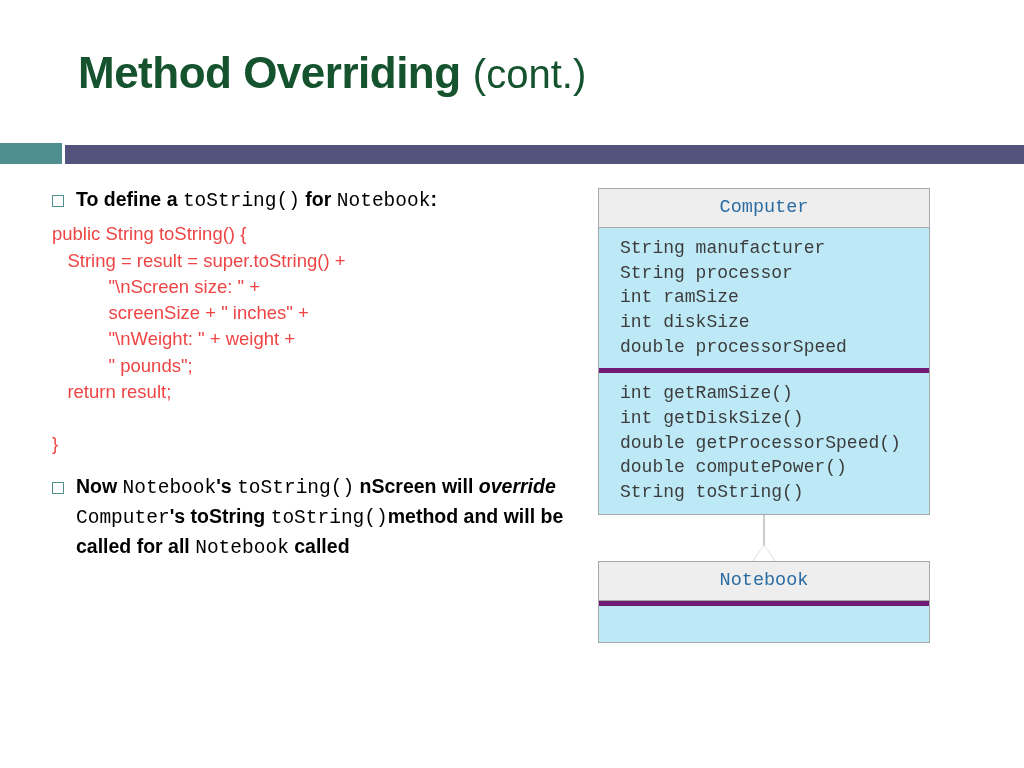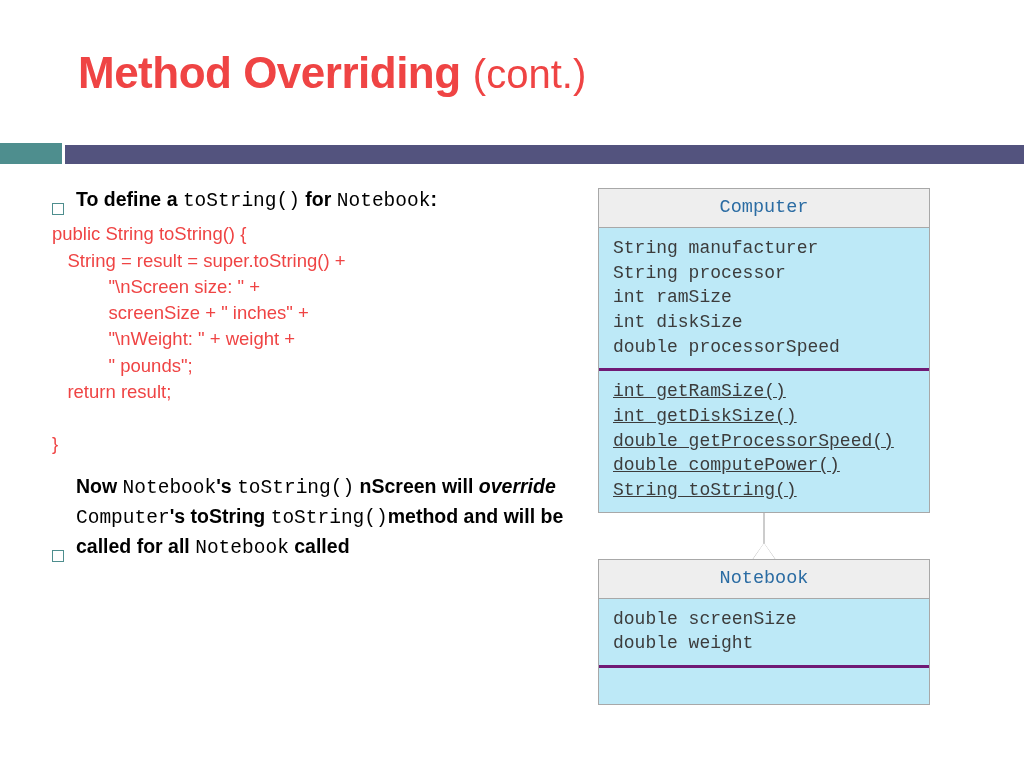--- a/index.html
+++ b/index.html
@@ -14,21 +14,21 @@
     overflow: hidden;
     position: relative;
   }
 
   
   .slide-title {
     position: absolute;
     left: 78px;
     top: 48px;
     font-size: 44px;
-    color: #ef4444;
+    color: #14532d;
     white-space: nowrap;
   }
   .slide-title .main {
     font-weight: bold;
     letter-spacing: -0.5px;
   }
   .slide-title .sub {
     font-weight: normal;
     font-size: 40px;
   }
@@ -54,21 +54,21 @@
   
   .content-left {
     position: absolute;
     left: 52px;
     top: 185px;
     width: 540px;
   }
 
   .bullet-row {
     display: flex;
-    align-items: flex-end;
+    align-items: flex-start;
     gap: 12px;
   }
   .bullet-marker {
     flex: 0 0 auto;
     width: 10px;
     height: 10px;
     border: 1.6px solid #4e8e8e;
     margin-top: 10px;
   }
   .bullet-text {
@@ -119,27 +119,26 @@
     font-family: "Liberation Mono", "DejaVu Sans Mono", monospace;
     font-size: 18.5px;
     color: #2b6ca3;
     padding: 8px 0 9px 0;
     border-bottom: 1px solid #a8a8a8;
   }
   .uml-section {
     font-family: "Liberation Mono", "DejaVu Sans Mono", monospace;
     font-size: 18px;
     color: #3c3c3c;
-    padding: 8px 0 9px 14px;
+    padding: 8px 0 9px 21px;
     line-height: 1.37;
     white-space: pre;
   }
   .uml-section.divided {
-    border-top: 3px solid #701a75;
-    text-decoration: underline;
+    border-top: 5px solid #701a75;
   }
   .uml-section.empty {
     height: 36px;
     padding: 0;
   }
 
   
   .uml-arrow {
     position: relative;
     height: 46px;
@@ -234,18 +233,16 @@
   </div>
 
   <div class="uml-arrow arrow-wrap">
     <div class="stem"></div>
     <div class="head-outline"></div>
     <div class="head"></div>
   </div>
 
   <div class="uml-box">
     <div class="uml-header">Notebook</div>
-    <div class="uml-section">double screenSize
-double weight</div>
     <div class="uml-section divided empty"></div>
   </div>
 
 </div>
 
 </body></html>

